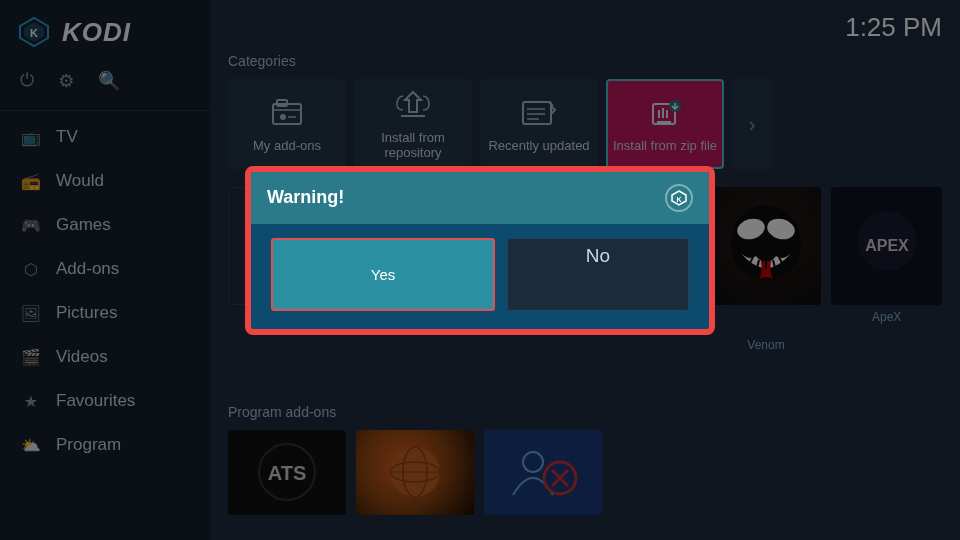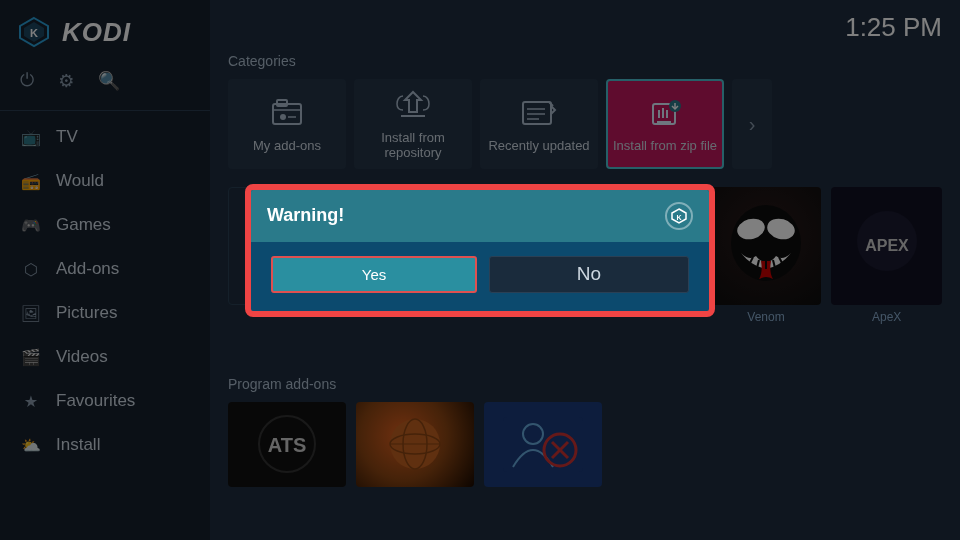--- a/index.html
+++ b/index.html
@@ -271,21 +271,21 @@
 
     .dialog-buttons {
       display: flex;
       gap: 0;
       padding: 14px 20px 18px 20px;
       gap: 12px;
     }
 
     .btn-yes {
       flex: 1;
-      padding: 8px;
+      padding: 26px;
       background: #2a8fa0;
       border: 2px solid #e05050;
       border-radius: 3px;
       color: #fff;
       font-size: 15px;
       cursor: pointer;
       text-align: center;
     }
 
     .btn-no {
@@ -371,21 +371,21 @@
     <div class="nav-item">
       <span class="nav-icon">🎬</span>
       <span>Videos</span>
     </div>
     <div class="nav-item">
       <span class="nav-icon">★</span>
       <span>Favourites</span>
     </div>
     <div class="nav-item">
       <span class="nav-icon">⛅</span>
-      <span>Install</span>
+      <span>Program</span>
     </div>
   </nav>
 </div>
 
 <div class="main">
 
   <div class="time-display">1:25 PM</div>
 
   <div class="categories-section">
     <div class="section-title">Categories</div>
@@ -477,21 +477,21 @@
         <text x="40" y="45" text-anchor="middle" fill="#cccccc" font-size="16" font-weight="bold">APEX</text>
       </svg>
     </div>
   </div>
 
   <div style="display:flex; gap:10px; padding: 2px 18px;">
     <div style="width:118px;"></div>
     <div style="width:118px;"></div>
     <div style="width:118px;"></div>
     <div style="width:118px;"></div>
-    <div style="width:118px; text-align:center;">
+    <div style="width:118px; text-align:center;margin-top:28px;">
       <span class="addon-label" style="color:#88aacc; font-size:12px;">Venom</span>
     </div>
     <div style="width:118px; text-align:center;">
       <span class="addon-label" style="color:#88aacc; font-size:12px;">ApeX</span>
     </div>
   </div>
 
   <div class="program-section">
     <div class="section-title">Program add-ons</div>
     <div class="program-grid">

